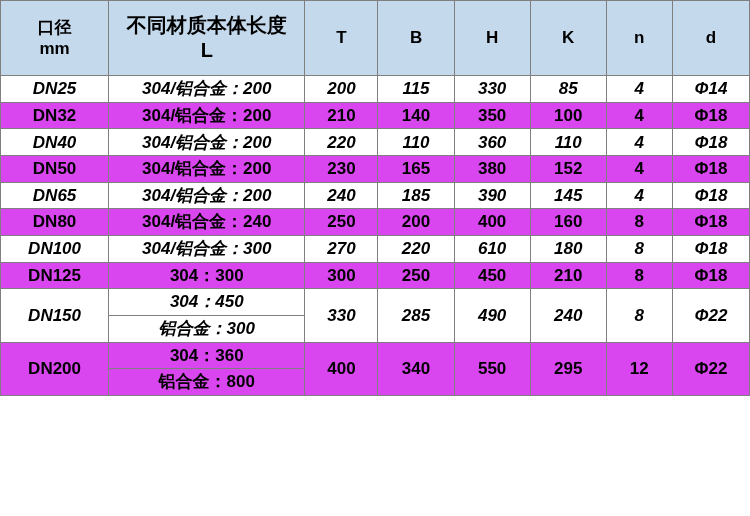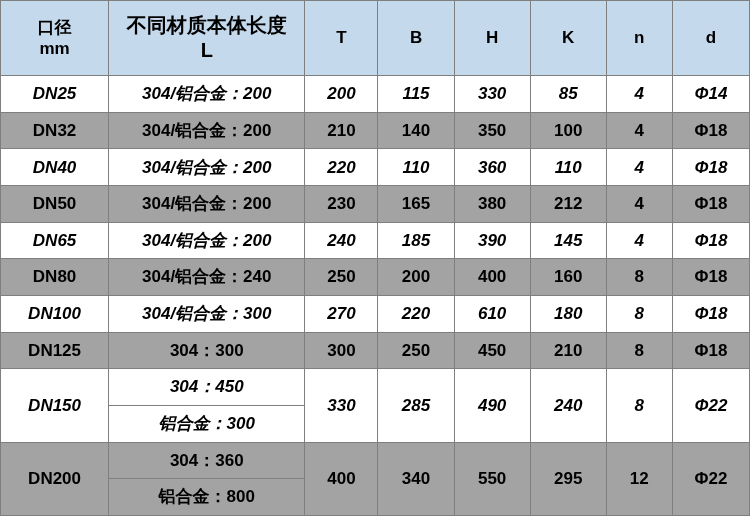--- a/index.html
+++ b/index.html
@@ -10,21 +10,21 @@
   body {
     width: 750px;
     height: 516px;
     font-family: "Liberation Sans", "DejaVu Sans", sans-serif;
     overflow: hidden;
   }
   #spec-table {
     border-collapse: collapse;
     table-layout: fixed;
     width: 750px;
-    height: 516px;
+    height: 396px;
   }
   #spec-table td, #spec-table th {
     border: 1px solid #7f7f7f;
     text-align: center;
     vertical-align: middle;
     font-weight: bold;
     color: #000000;
     font-size: 17px;
     padding: 2px 3px;
     line-height: 1.25;
@@ -35,21 +35,21 @@
     height: 70px;
   }
   #spec-table thead th.hdr-small {
     font-size: 20px;
   }
   tr.row-odd td {
     background: #ffffff;
     font-style: italic;
   }
   tr.row-even td {
-    background: #a3a3a3;
+    background: #d946ef;
   }
   td.sub-cell {
     font-size: 16px;
     margin-top: 20px;
   }
   .hdr-line {
     display: block;
   }
   .col-0 { width: 108px; }
   .col-1 { width: 196px; }
@@ -138,21 +138,21 @@
       <td>4</td>
       <td>Φ18</td>
     </tr>
 
     <tr class="row-even">
       <td>DN50</td>
       <td>304/铝合金：200</td>
       <td>230</td>
       <td>165</td>
       <td>380</td>
-      <td>212</td>
+      <td>152</td>
       <td>4</td>
       <td>Φ18</td>
     </tr>
 
     <tr class="row-odd">
       <td>DN65</td>
       <td>304/铝合金：200</td>
       <td>240</td>
       <td>185</td>
       <td>390</td>

